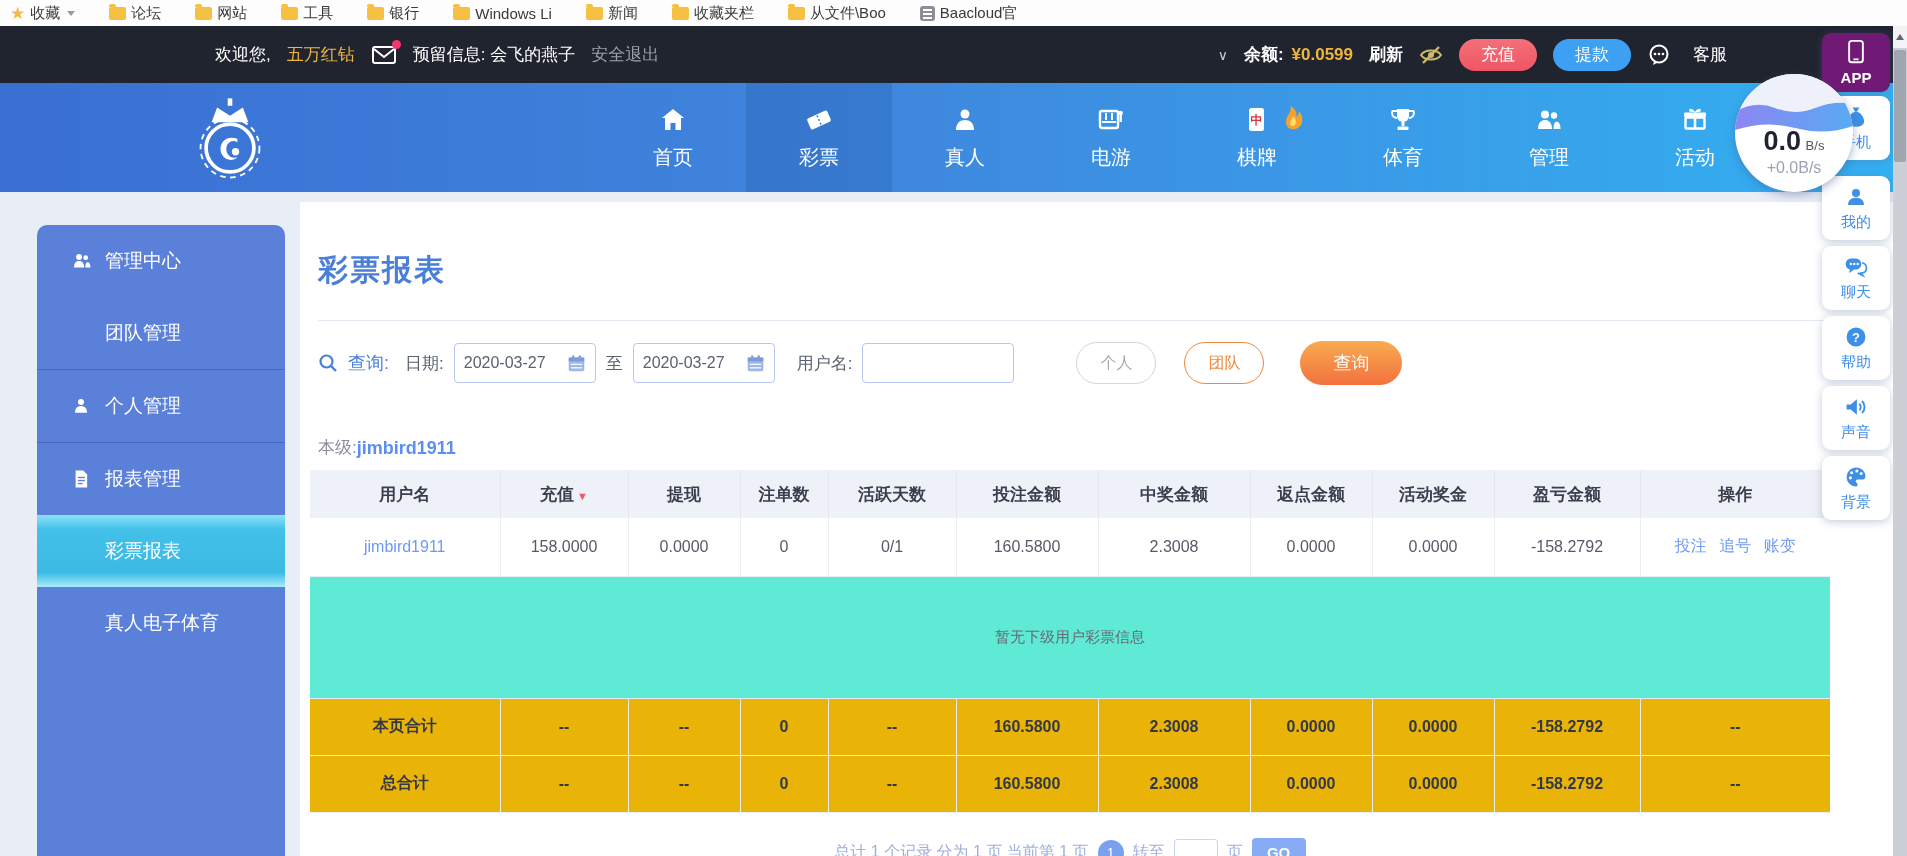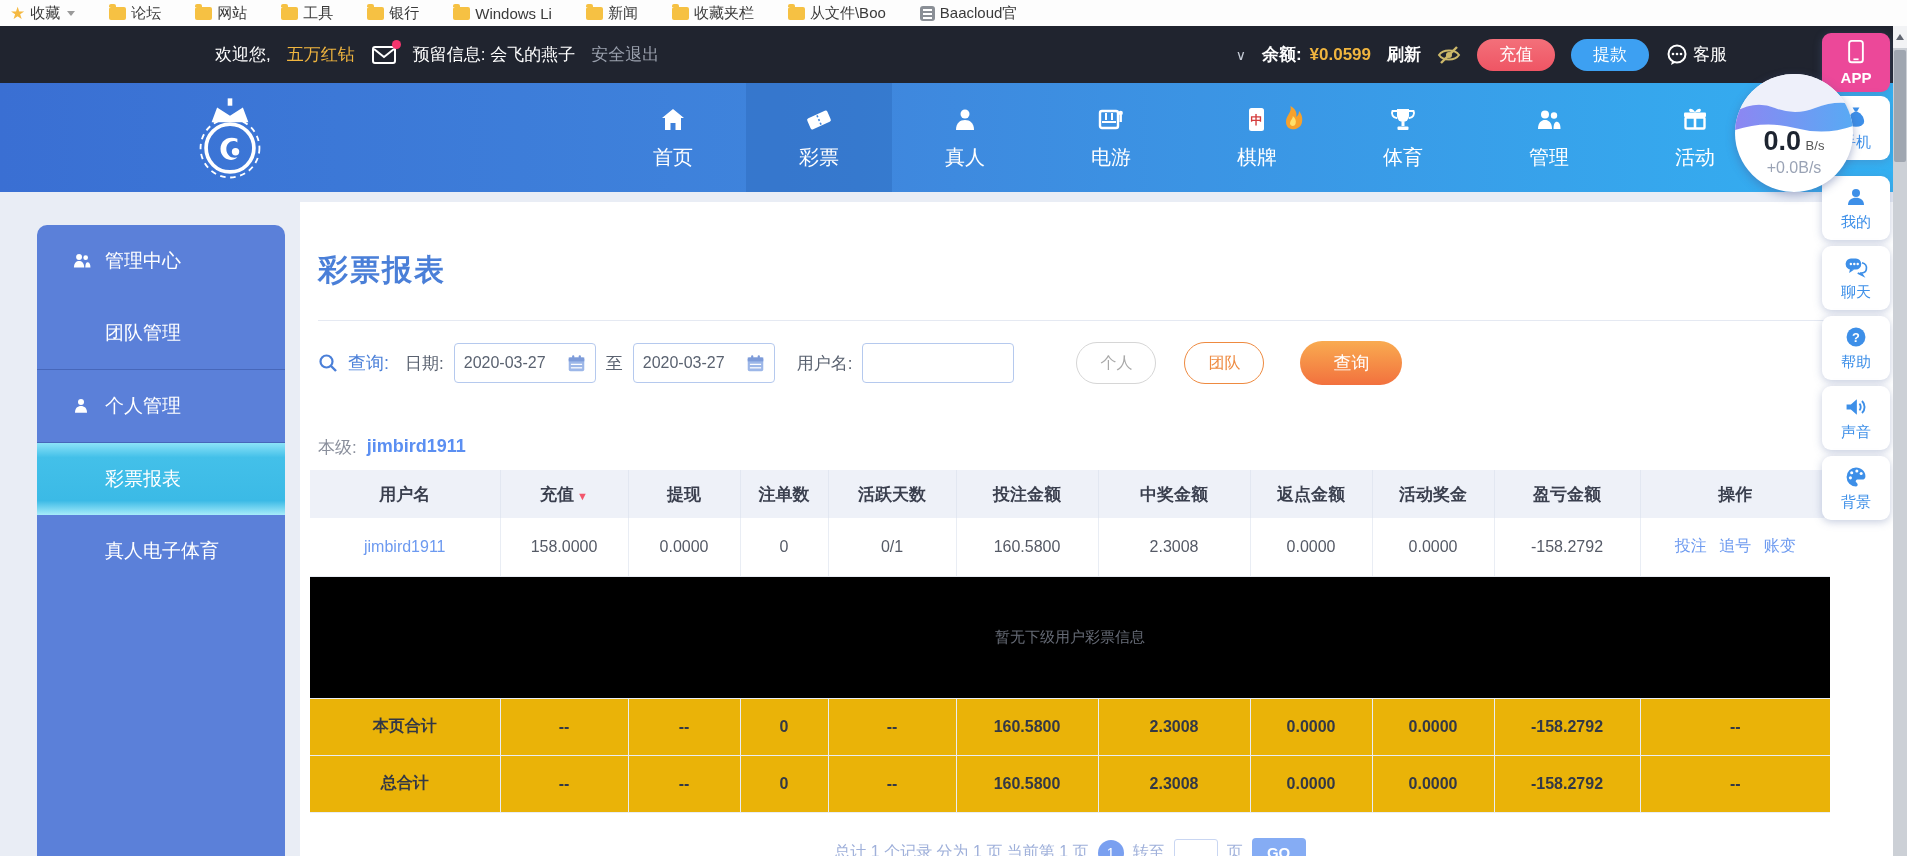--- a/index.html
+++ b/index.html
@@ -20,21 +20,21 @@
   .top-bar { position:absolute; left:0; top:26px; width:1907px; height:57px; background:#20242f; display:flex; align-items:center; justify-content:space-between; padding:0 180px 0 215px; color:#fff; font-size:17px; }
   .tb-left, .tb-right { display:flex; align-items:center; gap:16px; white-space:nowrap; }
   .gold { color:#f0b53f; }
   .dim { color:#9aa0ad; }
   .mail-wrap { position:relative; display:inline-flex; }
   .mail-dot { position:absolute; right:-4px; top:-4px; width:9px; height:9px; border-radius:50%; background:#f5356d; }
   .chev { color:#c3c9d4; font-size:14px; }
   .pill-btn { height:32px; line-height:32px; padding:0 22px; border-radius:16px; color:#fff; font-size:17px; cursor:pointer; }
   .btn-recharge { background:linear-gradient(180deg,#f3707a,#ef5564); }
   .btn-withdraw { background:#3da0f2; }
-  .svc { display:flex; align-items:center; gap:4px;justify-content:flex-end; }
+  .svc { display:flex; align-items:center; gap:22px;justify-content:flex-end; }
 
   
   .nav-bar { position:absolute; left:0; top:83px; width:1907px; height:109px; background:linear-gradient(90deg,#3a6fd3 0%, #3f86dd 45%, #33b1f2 100%); }
   .logo { position:absolute; left:170px; top:8px; display:flex; align-items:center; gap:10px; }
   .logo-text { color:#fff; font-size:54px; font-weight:bold; letter-spacing:6px; text-shadow:0 0 12px rgba(255,255,255,.6); }
   .nav-items { position:absolute; left:600px; top:0; display:flex; height:109px; }
   .nav-item { width:146px; height:109px; display:flex; flex-direction:column; align-items:center; justify-content:center; gap:9px; color:#fff; font-size:20px; cursor:pointer; position:relative; }
   .nav-item.active { background:rgba(13,53,128,.16); }
   .nav-flame { position:absolute; top:22px; right:26px; }
 
@@ -53,47 +53,47 @@
   .page-title { position:absolute; left:18px; top:48px; font-size:30px; font-weight:bold; color:#4a7fd8; letter-spacing:2px; }
   .title-divider { position:absolute; left:18px; top:118px; width:1512px; border-top:1px solid #e5e9f2; }
   .search-row { position:absolute; left:18px; top:138px; height:46px; display:flex; align-items:center; gap:10px; font-size:17px; color:#5a6270; }
   .q-label { color:#4a7fd8; font-size:18px; }
   .date-box { width:142px; height:40px; border:1px solid #b5c9ee; border-radius:4px; display:flex; align-items:center; justify-content:space-between; padding:0 9px; font-size:16px; color:#5a6270; background:#fff; cursor:pointer; }
   .text-input { width:152px; height:40px; border:1px solid #b5c9ee; border-radius:4px; font-size:16px; padding:0 8px; color:#5a6270; outline:none; }
   .round-btn { height:42px; border-radius:22px; display:flex; align-items:center; justify-content:center; font-size:16px; cursor:pointer; background:#fff; }
   .btn-personal { width:80px; border:1px solid #d6d6d6; color:#a9a9a9; margin-left:52px; }
   .btn-team { width:80px; border:1px solid #ee8a40; color:#ee8a40; margin-left:18px; }
   .btn-search { width:102px; height:44px; border:none; border-radius:23px; background:linear-gradient(180deg,#f9ab50,#f2713e); color:#fff; font-size:18px; margin-left:26px; }
-  .level-row { position:absolute; left:18px; top:234px; font-size:17px; color:#8a8f9c; display:flex; align-items:flex-start; gap:10px; }
+  .level-row { position:absolute; left:18px; top:234px; font-size:17px; color:#8a8f9c; display:flex; align-items:flex-end; }
   .level-user { color:#5b8ff2; font-weight:bold; font-size:18px; cursor:pointer; }
   .note { position:absolute; right:89px; top:240px; font-size:19px; color:#9aa0aa; white-space:nowrap;margin-top:44px; }
 
   
   .report-table { position:absolute; left:10px; top:268px; border-collapse:collapse; table-layout:fixed; width:1520px; font-size:16px; }
   .report-table th, .report-table td { text-align:center; border-right:1px solid #e9edf4; border-bottom:1px solid #e9edf4; }
   .report-table th:last-child, .report-table td:last-child { border-right:none; }
   .report-table thead th { height:48px; background:#eef1f8; color:#3a3f4e; font-size:17px; font-weight:bold; border-right:1px solid #e2e7f1; border-bottom:none; }
   .report-table .data-row td { height:58px; color:#555a66; background:#fff; }
   .th-sort { color:#f2566c; cursor:pointer; }
   .sort-arrow { font-size:11px; color:#f2566c; margin-left:3px; }
   .cell-link { color:#6d9af0; cursor:pointer; }
   .red { color:#e8333a; }
-  .empty-row td { height:122px; background:#000000; color:#666b76; font-size:15px; border-right:none; }
+  .empty-row td { height:122px; background:#5eead4; color:#666b76; font-size:15px; border-right:none; }
   .total-row td { height:57px; font-weight:bold; color:#333845; background:#eab308; }
   .action-cell span { margin:0 4px; }
 
   
   .pagination { position:absolute; left:10px; top:636px; width:1520px; display:flex; align-items:center; justify-content:center; gap:9px; font-size:16px; color:#9fb0da; }
   .pg-circle { width:26px; height:26px; border-radius:50%; background:#7aa0f0; color:#fff; display:flex; align-items:center; justify-content:center; font-size:14px; cursor:pointer; }
   .pg-input { width:44px; height:27px; border:1px solid #c9d6f2; border-radius:3px; outline:none; }
   .pg-go { width:54px; height:29px; background:#85acf4; color:#fff; border:none; border-radius:4px; font-weight:bold; font-size:15px; cursor:pointer; }
 
   
   .fab { position:absolute; left:1822px; width:68px; border-radius:9px; box-shadow:0 2px 8px rgba(90,110,160,.35); display:flex; flex-direction:column; align-items:center; justify-content:center; gap:4px; cursor:pointer; z-index:40; }
-  .fab-app { top:33px; height:59px; background:#ec4899; color:#fff; font-size:15px; font-weight:bold; }
+  .fab-app { top:33px; height:59px; background:#701a75; color:#fff; font-size:15px; font-weight:bold; }
   .fab-card { background:#fff; color:#3d8fe8; font-size:15px; height:64px; }
   .f1{top:96px} .f2{top:176px} .f3{top:246px} .f4{top:316px} .f5{top:386px} .f6{top:456px}
 
   
   .speed-circle { position:absolute; left:1735px; top:74px; width:118px; height:118px; border-radius:50%; background:#fff; box-shadow:0 3px 10px rgba(70,90,150,.45); overflow:hidden; z-index:50; cursor:pointer; }
   .speed-text { position:absolute; left:0; top:52px; width:100%; text-align:center; }
   .speed-val { font-size:27px; font-weight:bold; color:#1d2430; }
   .speed-unit { font-size:13px; color:#555; }
   .speed-delta { font-size:16px; color:#9aa3b5; margin-top:2px; }
 
@@ -434,20 +434,29 @@
     </div>
     <div class="side-divider"></div>
     <div class="side-item">
       <svg class="side-ico" width="20" height="20" viewBox="0 0 30 30">
         <circle cx="15" cy="9" r="4.5" fill="#fff"></circle>
           <path d="M6 25 C6 18 10 15 15 15 C20 15 24 18 24 25 Z" fill="#fff"></path>
       </svg>
       <span>个人管理</span>
     </div>
     <div class="side-divider"></div>
+    <div class="side-item">
+      <svg class="side-ico" width="20" height="20" viewBox="0 0 26 26">
+        <path d="M6 2 H16 L21 7 V24 H6 Z" fill="#fff"></path>
+        <line x1="9" y1="11" x2="18" y2="11" stroke="#5b80d9" stroke-width="1.8"></line>
+        <line x1="9" y1="15" x2="18" y2="15" stroke="#5b80d9" stroke-width="1.8"></line>
+        <line x1="9" y1="19" x2="15" y2="19" stroke="#5b80d9" stroke-width="1.8"></line>
+      </svg>
+      <span>报表管理</span>
+    </div>
     <div class="side-item active">
       <span>彩票报表</span>
     </div>
     <div class="side-item">
       <span>真人电子体育</span>
     </div>
   </div>
 </div>
 
 <div class="fab fab-app">

